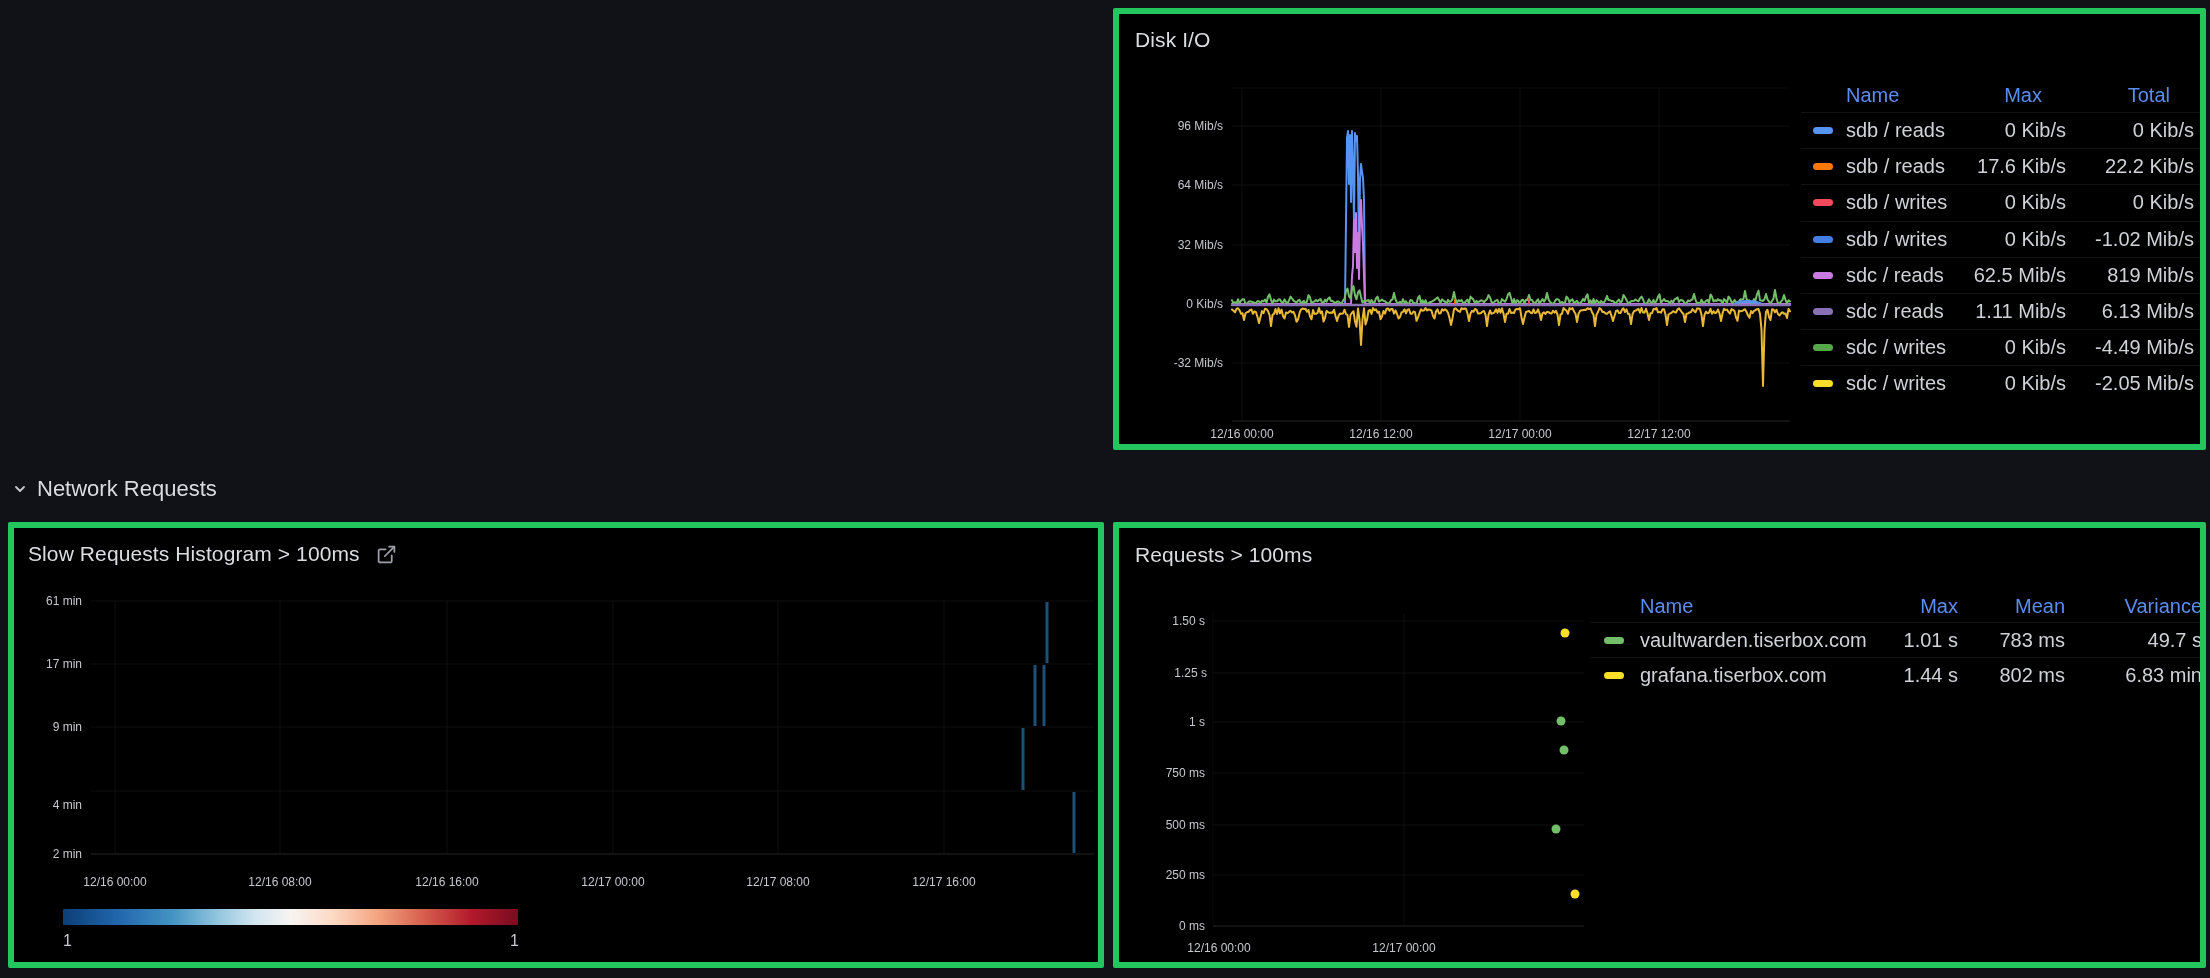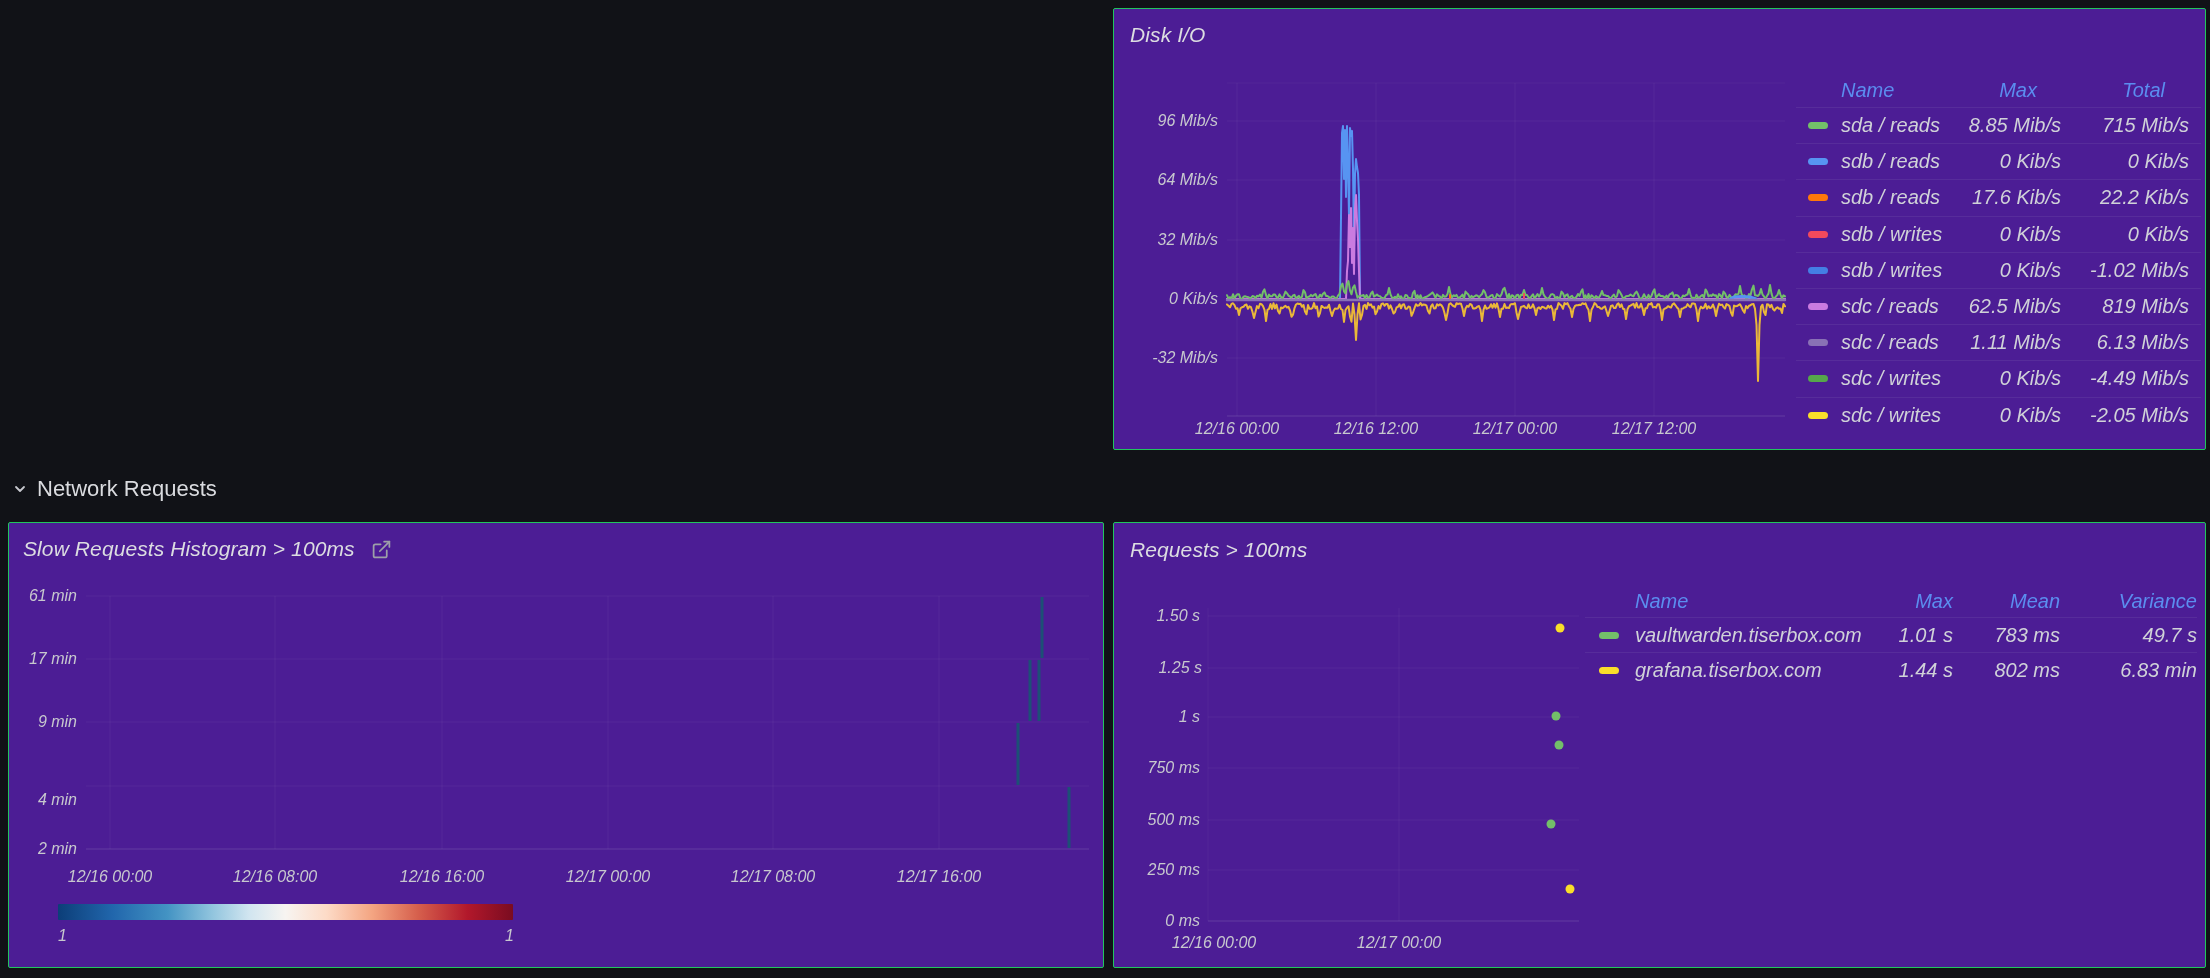--- a/index.html
+++ b/index.html
@@ -1,19 +1,19 @@
 <!DOCTYPE html>
 <html><head>
 <meta charset="utf-8">
 <style>
   html,body{margin:0;padding:0;background:#111217;width:2210px;height:978px;overflow:hidden;
     font-family:"Liberation Sans",sans-serif;-webkit-font-smoothing:antialiased;}
-  .panel{position:absolute;background:#4c1d95;border:1px solid #22c55e;border-radius:2px;overflow:hidden;box-sizing:border-box;font-style:italic;}
+  .panel{position:absolute;background:#000000;border:6px solid #22c55e;border-radius:2px;overflow:hidden;box-sizing:border-box;}
   .panel-title{position:absolute;font-size:21px;font-weight:500;color:#dcdde1;letter-spacing:.1px;display:flex;align-items:center;gap:16px;}
-  .axis-label{position:absolute;font-size:16px;color:#c7c8ce;white-space:nowrap;line-height:16px;}
+  .axis-label{position:absolute;font-size:12px;color:#c7c8ce;white-space:nowrap;line-height:16px;}
   .a-r{transform:translate(-100%,-50%);}
   .a-c{transform:translate(-50%,-50%);}
   svg.layer{position:absolute;left:0;top:0;pointer-events:none;}
   
   .legend{position:absolute;font-size:20px;color:#d0d2d8;}
   .lgrid{display:grid;align-items:center;box-sizing:border-box;}
   .lhead{color:#5b8def;font-weight:500;}
   .lrow{border-top:1px solid rgba(204,204,220,0.09);}
   .lswatch{width:20px;height:7px;border-radius:4px;}
   .num{text-align:right;}
@@ -71,26 +71,20 @@
     </div>
 
   <div class="legend" style="left:682px;top:64px;width:405px;">
     <div class="lgrid disk-grid lhead">
       <span></span>
       <span>Name</span>
       <span class="num">Max</span>
       <span class="num">Total</span>
     </div>
     <div id="disk-legend-rows">
-  <div class="lgrid disk-grid lrow">
-    <span class="lswatch" style="background: rgb(115, 191, 105);"></span>
-    <span class="lname">sda / reads</span>
-    <span class="num">8.85 Mib/s</span>
-    <span class="num">715 Mib/s</span>
-  </div>
 
 
   <div class="lgrid disk-grid lrow">
     <span class="lswatch" style="background: rgb(87, 148, 242);"></span>
     <span class="lname">sdb / reads</span>
     <span class="num">0 Kib/s</span>
     <span class="num">0 Kib/s</span>
   </div>
 
   <div class="lgrid disk-grid lrow">

